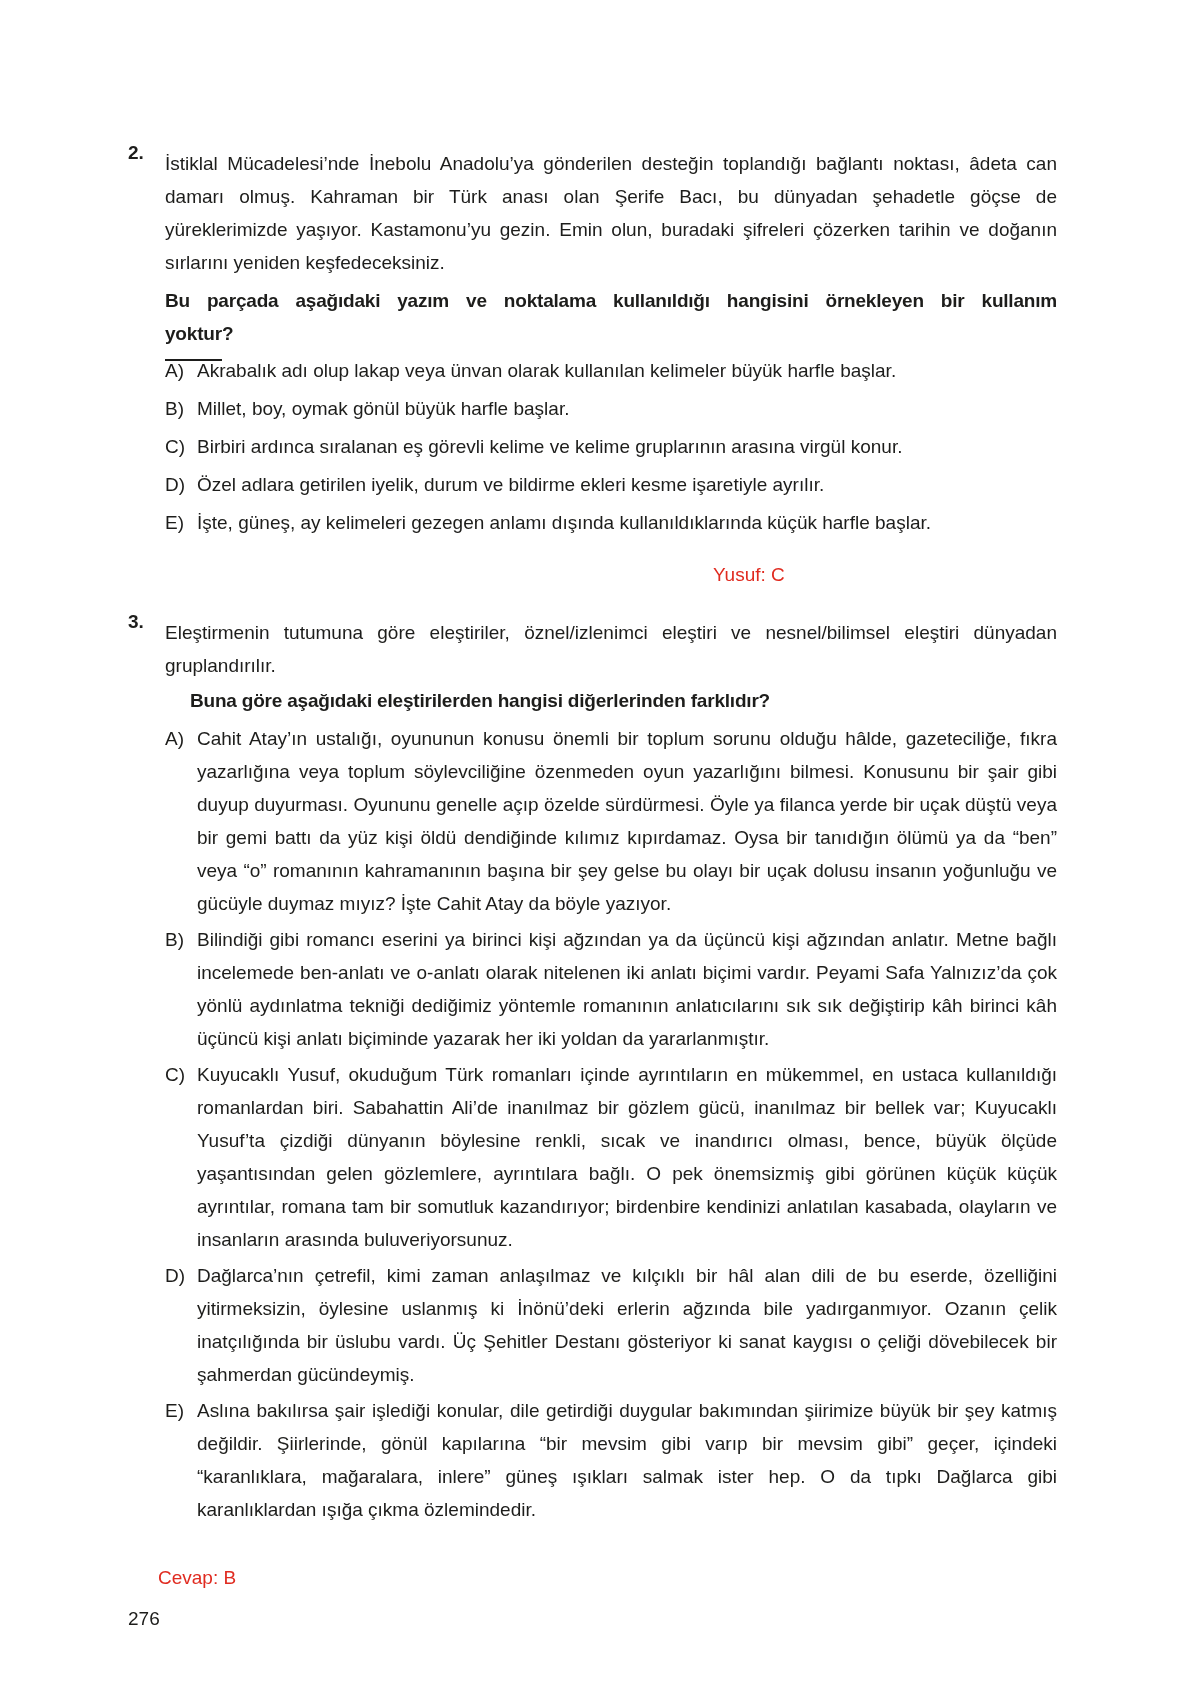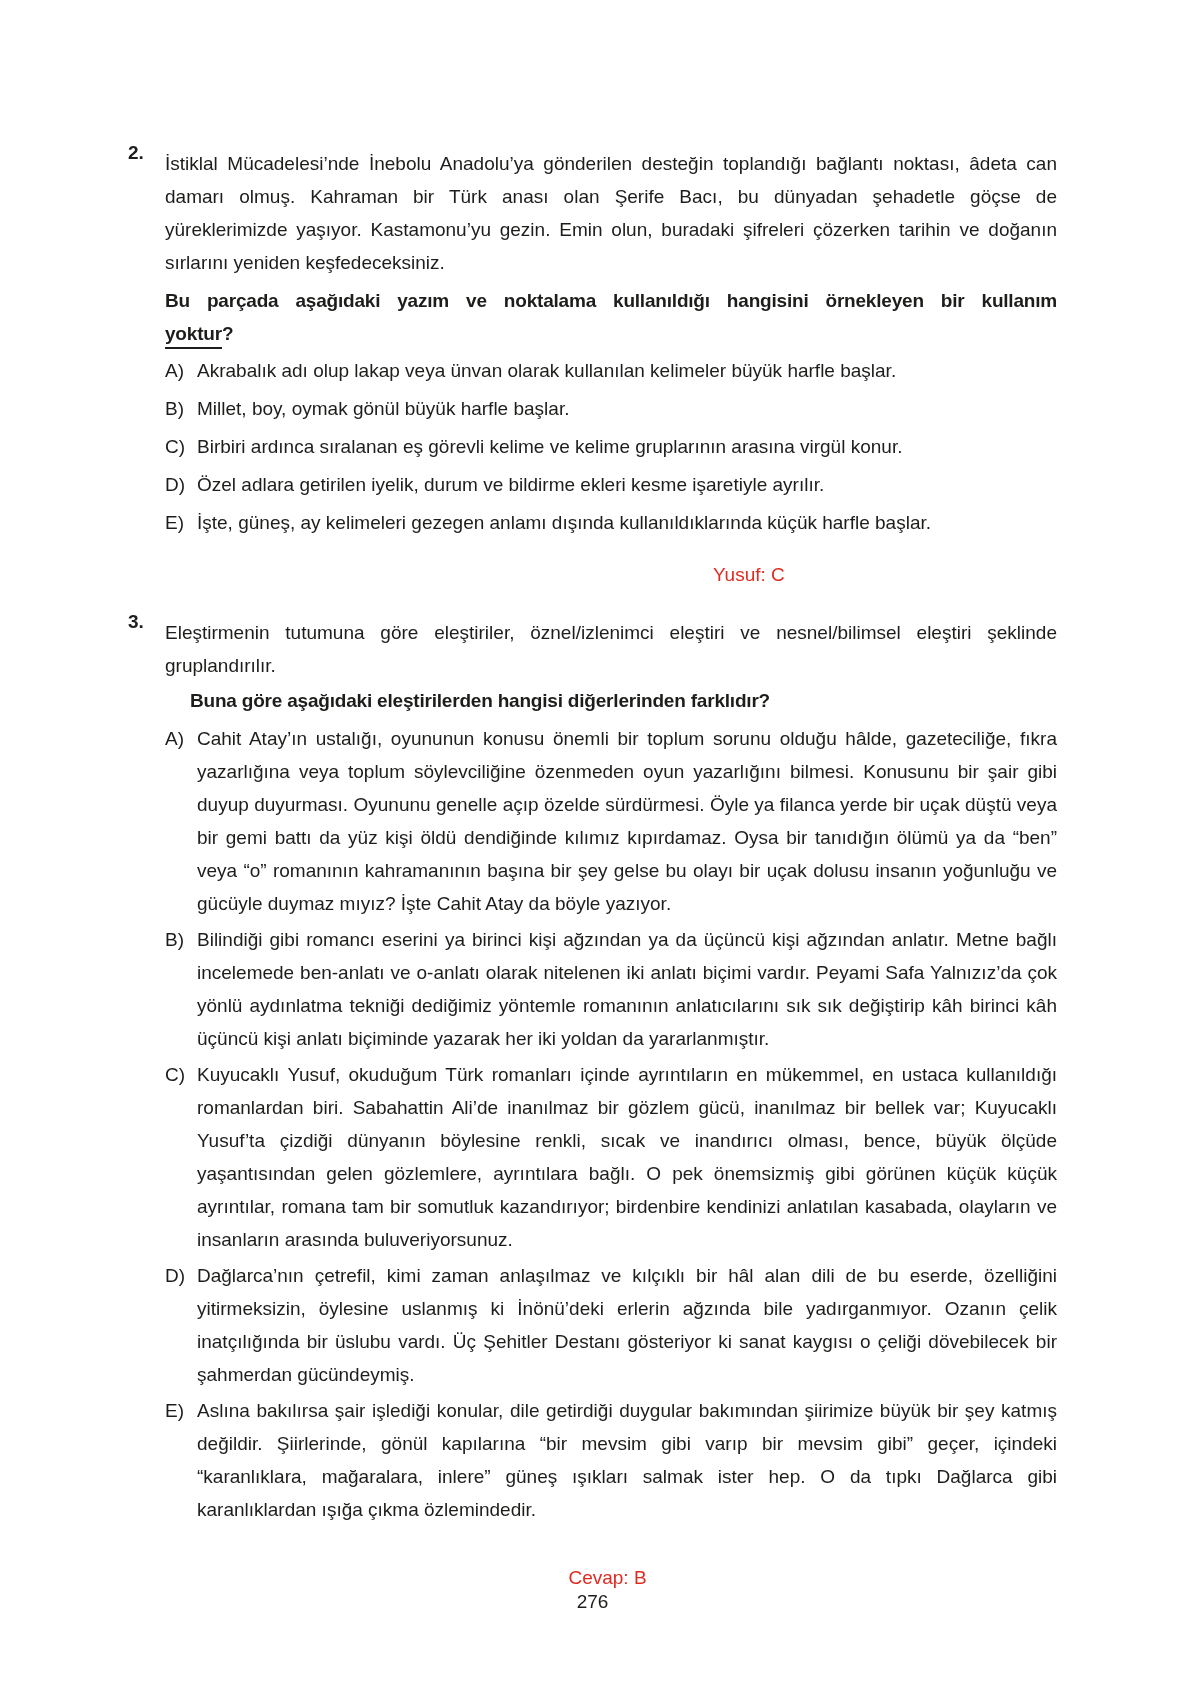--- a/index.html
+++ b/index.html
@@ -17,41 +17,41 @@
   .qnum {
     flex: 0 0 37px; width: 37px;
     font-size: 19px; line-height: 33px; font-weight: 700;
   }
   .qc { flex: 0 0 892px; width: 892px; font-size: 19px; line-height: 33px; }
 
   .passage { margin: 11px 0 5px 0; text-align: justify; }
 
   .prompt { font-weight: 700; letter-spacing: -0.2px; margin: 0; }
   .prompt-l1 { text-align: justify; text-align-last: justify; }
-  .uword { border-bottom: 2.5px solid #1d1d1b; padding-bottom: 3px; }
+  .uword { border-bottom: 2.5px solid #1d1d1b; padding-bottom: 15px; }
 
   .opts { margin-top: 4px; }
   .optrow { display: flex; align-items: flex-start; }
   .opts-single .optrow { margin-bottom: 5px; }
   .opts-multi .optrow { margin-bottom: 3px; }
   .optletter { flex: 0 0 32px; width: 32px; }
   .opttext { flex: 1; margin: 0; text-align: justify; }
   .it { }
 
   .answer { color: #e02b20; font-size: 19px; }
   .answer-c { margin: 19px 0 0 548px; line-height: 33px; }
-  .answer-b { margin: 38px 0 0 30px; line-height: 22px; text-align: center; }
+  .answer-b { margin: 38px 0 0 30px; line-height: 22px; }
 
   .q2 { margin-bottom: 14px; }
   .q3 .passage { margin-bottom: 2px; }
   .q3 .prompt { margin-bottom: 5px; margin-left: 25px; }
 
   .pagenum {
-    width: 929px; text-align: center;
-    font-size: 19px; line-height: 22px; margin-top: 2px;
+    width: 929px; text-align: left;
+    font-size: 19px; line-height: 22px; margin-top: 19px;
   }
 </style>
 </head>
 <body>
 
 <div class="page">
 
   <div class="question q2">
     <div class="qnum">2.</div>
     <div class="qc">
@@ -82,21 +82,21 @@
           <p class="opttext">İşte, güneş, ay kelimeleri gezegen anlamı dışında kullanıldıklarında küçük harfle başlar.</p>
         </div>
       </div>
       <div class="answer answer-c">Yusuf: C</div>
     </div>
   </div>
 
   <div class="question q3">
     <div class="qnum">3.</div>
     <div class="qc">
-      <p class="passage">Eleştirmenin tutumuna göre eleştiriler, öznel/izlenimci eleştiri ve nesnel/bilimsel eleştiri şeklinde gruplandırılır.</p>
+      <p class="passage">Eleştirmenin tutumuna göre eleştiriler, öznel/izlenimci eleştiri ve nesnel/bilimsel eleştiri dünyadan gruplandırılır.</p>
       <div class="prompt">Buna göre aşağıdaki eleştirilerden hangisi diğerlerinden farklıdır?</div>
       <div class="opts opts-multi">
         <div class="optrow">
           <span class="optletter">A)</span>
           <p class="opttext">Cahit Atay’ın ustalığı, oyununun konusu önemli bir toplum sorunu olduğu hâlde, gazeteciliğe, fıkra yazarlığına veya toplum söylevciliğine özenmeden oyun yazarlığını bilmesi. Konusunu bir şair gibi duyup duyurması. Oyununu genelle açıp özelde sürdürmesi. Öyle ya filanca yerde bir uçak düştü veya bir gemi battı da yüz kişi öldü dendiğinde kılımız kıpırdamaz. Oysa bir tanıdığın ölümü ya da “ben” veya “o” romanının kahramanının başına bir şey gelse bu olayı bir uçak dolusu insanın yoğunluğu ve gücüyle duymaz mıyız? İşte Cahit Atay da böyle yazıyor.</p>
         </div>
         <div class="optrow">
           <span class="optletter">B)</span>
           <p class="opttext"><span>Bilindiği gibi romancı eserini ya birinci kişi ağzından ya da üçüncü kişi ağzından anlatır. Metne bağlı incelemede ben-anlatı ve o-anlatı olarak nitelenen iki anlatı biçimi vardır. Peyami Safa </span><span class="it">Yalnızız</span><span>’da çok yönlü aydınlatma tekniği dediğimiz yöntemle romanının anlatıcılarını sık sık değiştirip kâh birinci kâh üçüncü kişi anlatı biçiminde yazarak her iki yoldan da yararlanmıştır.</span></p>
         </div>

